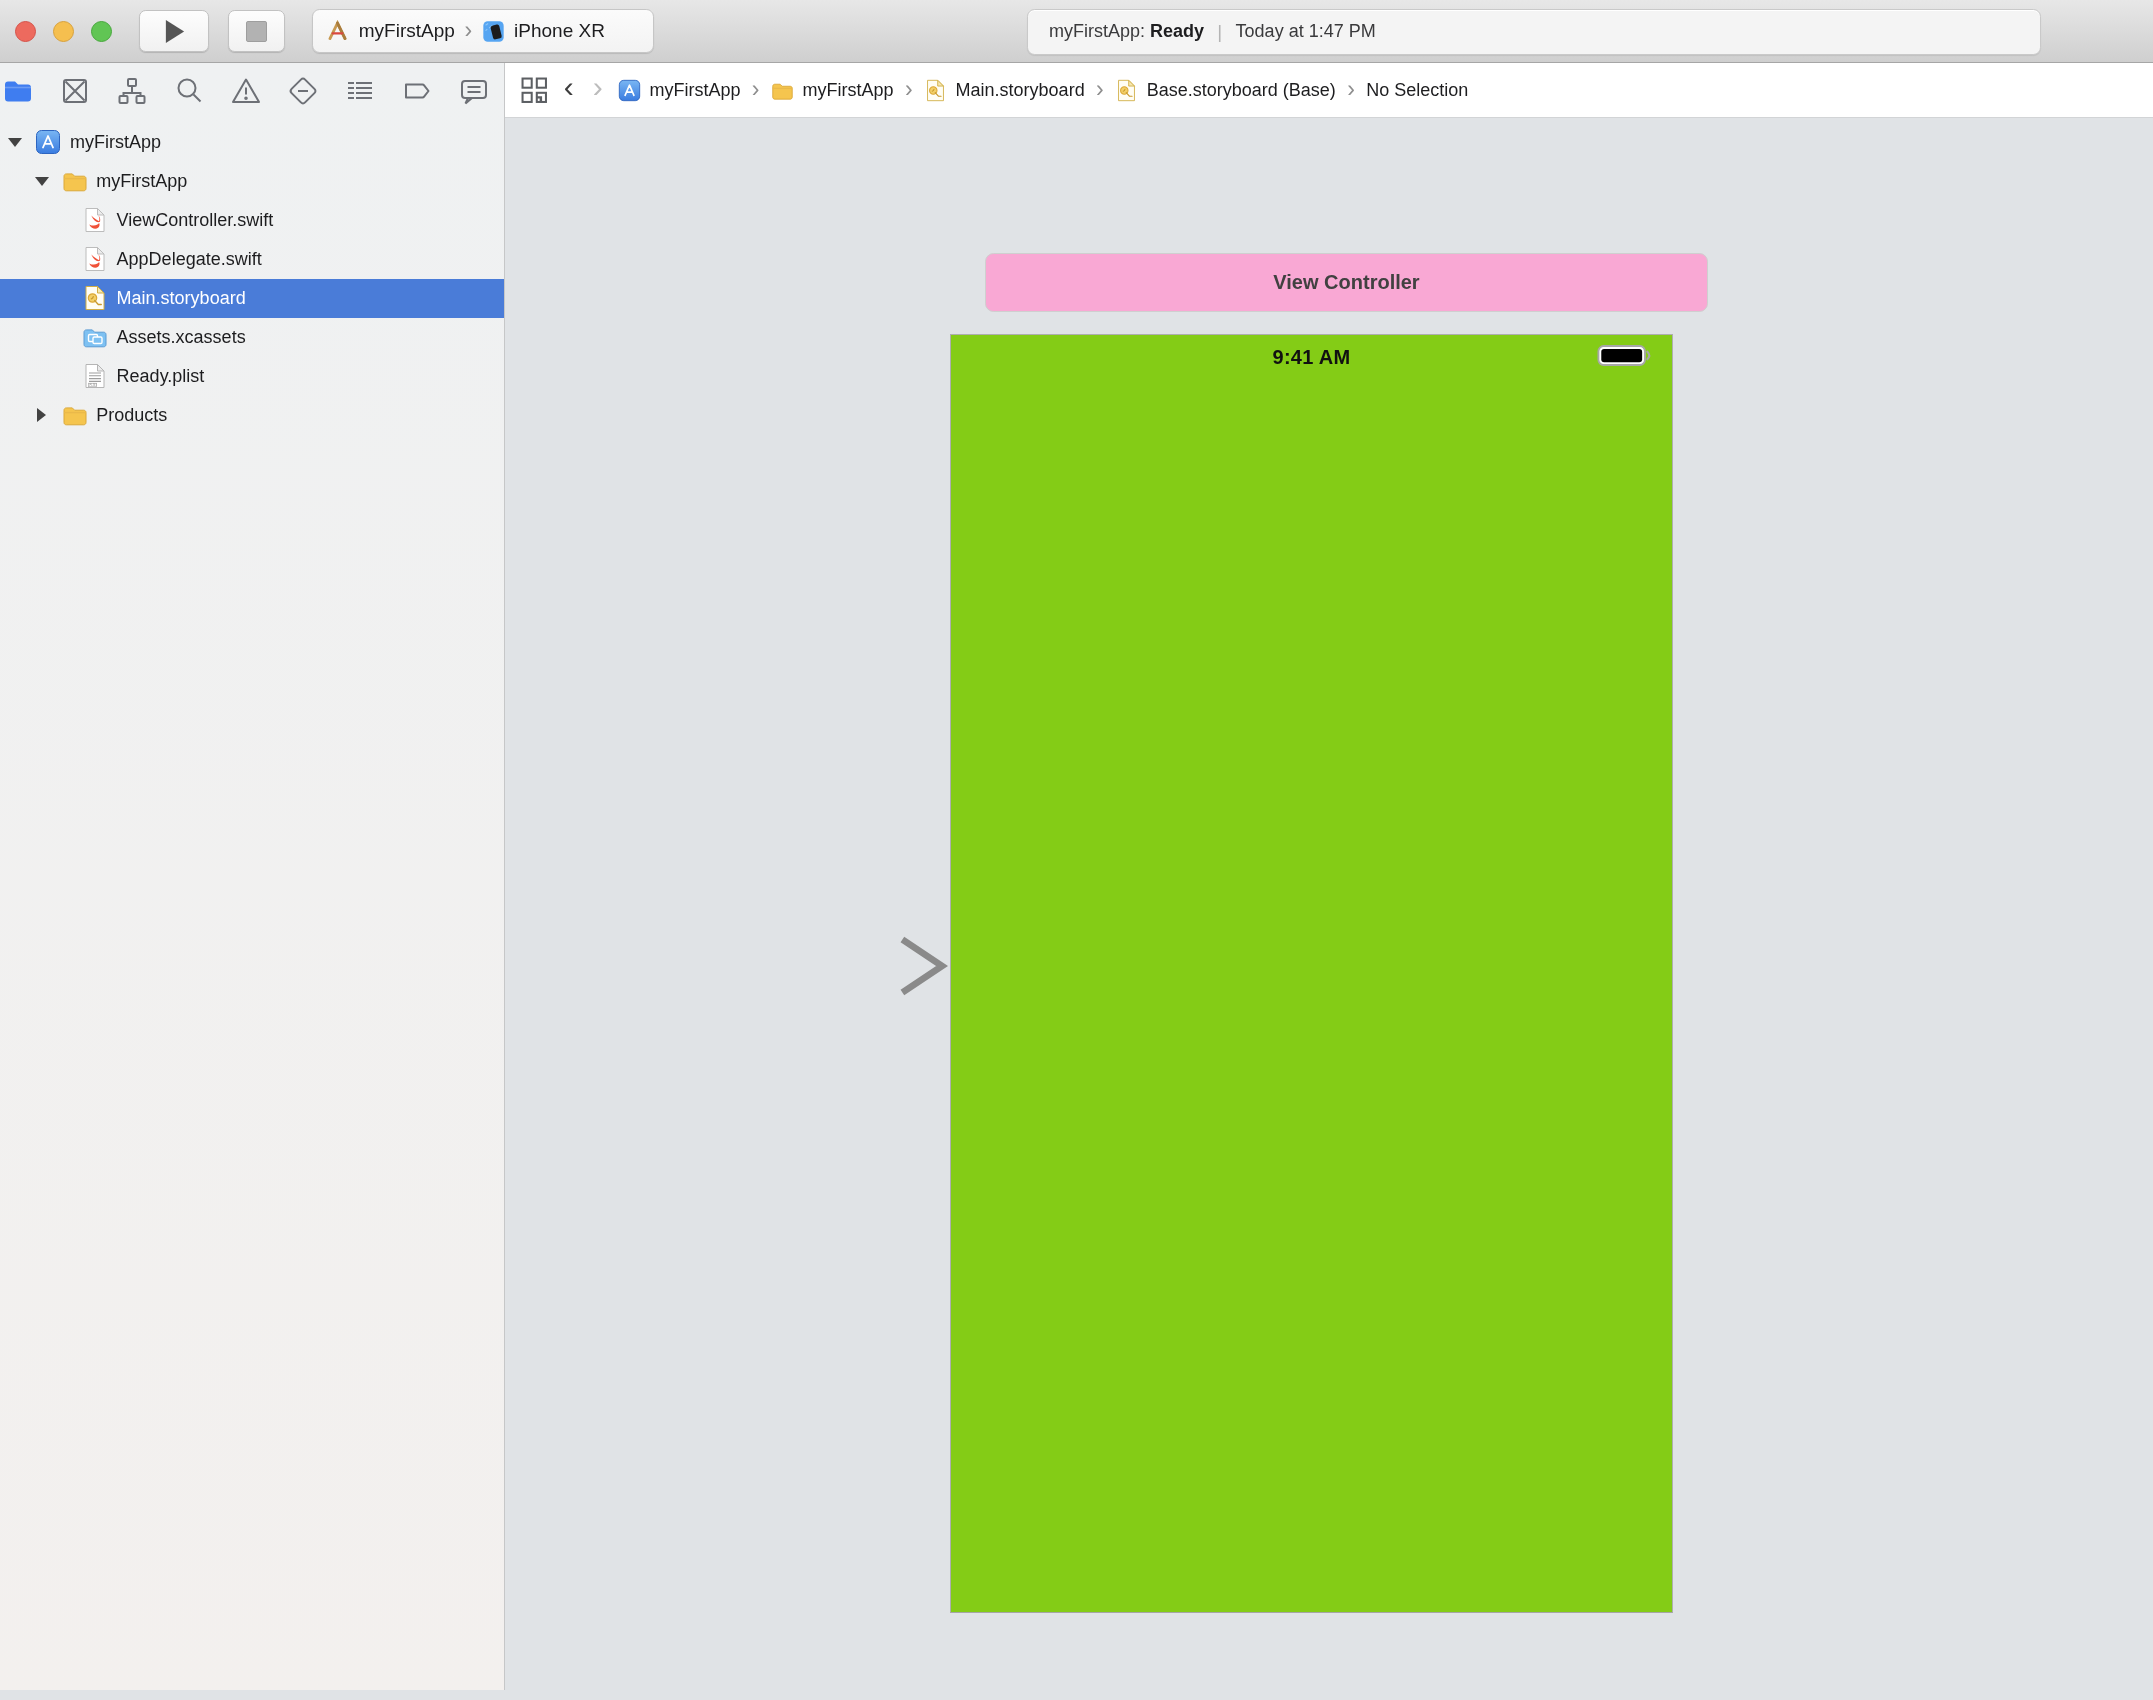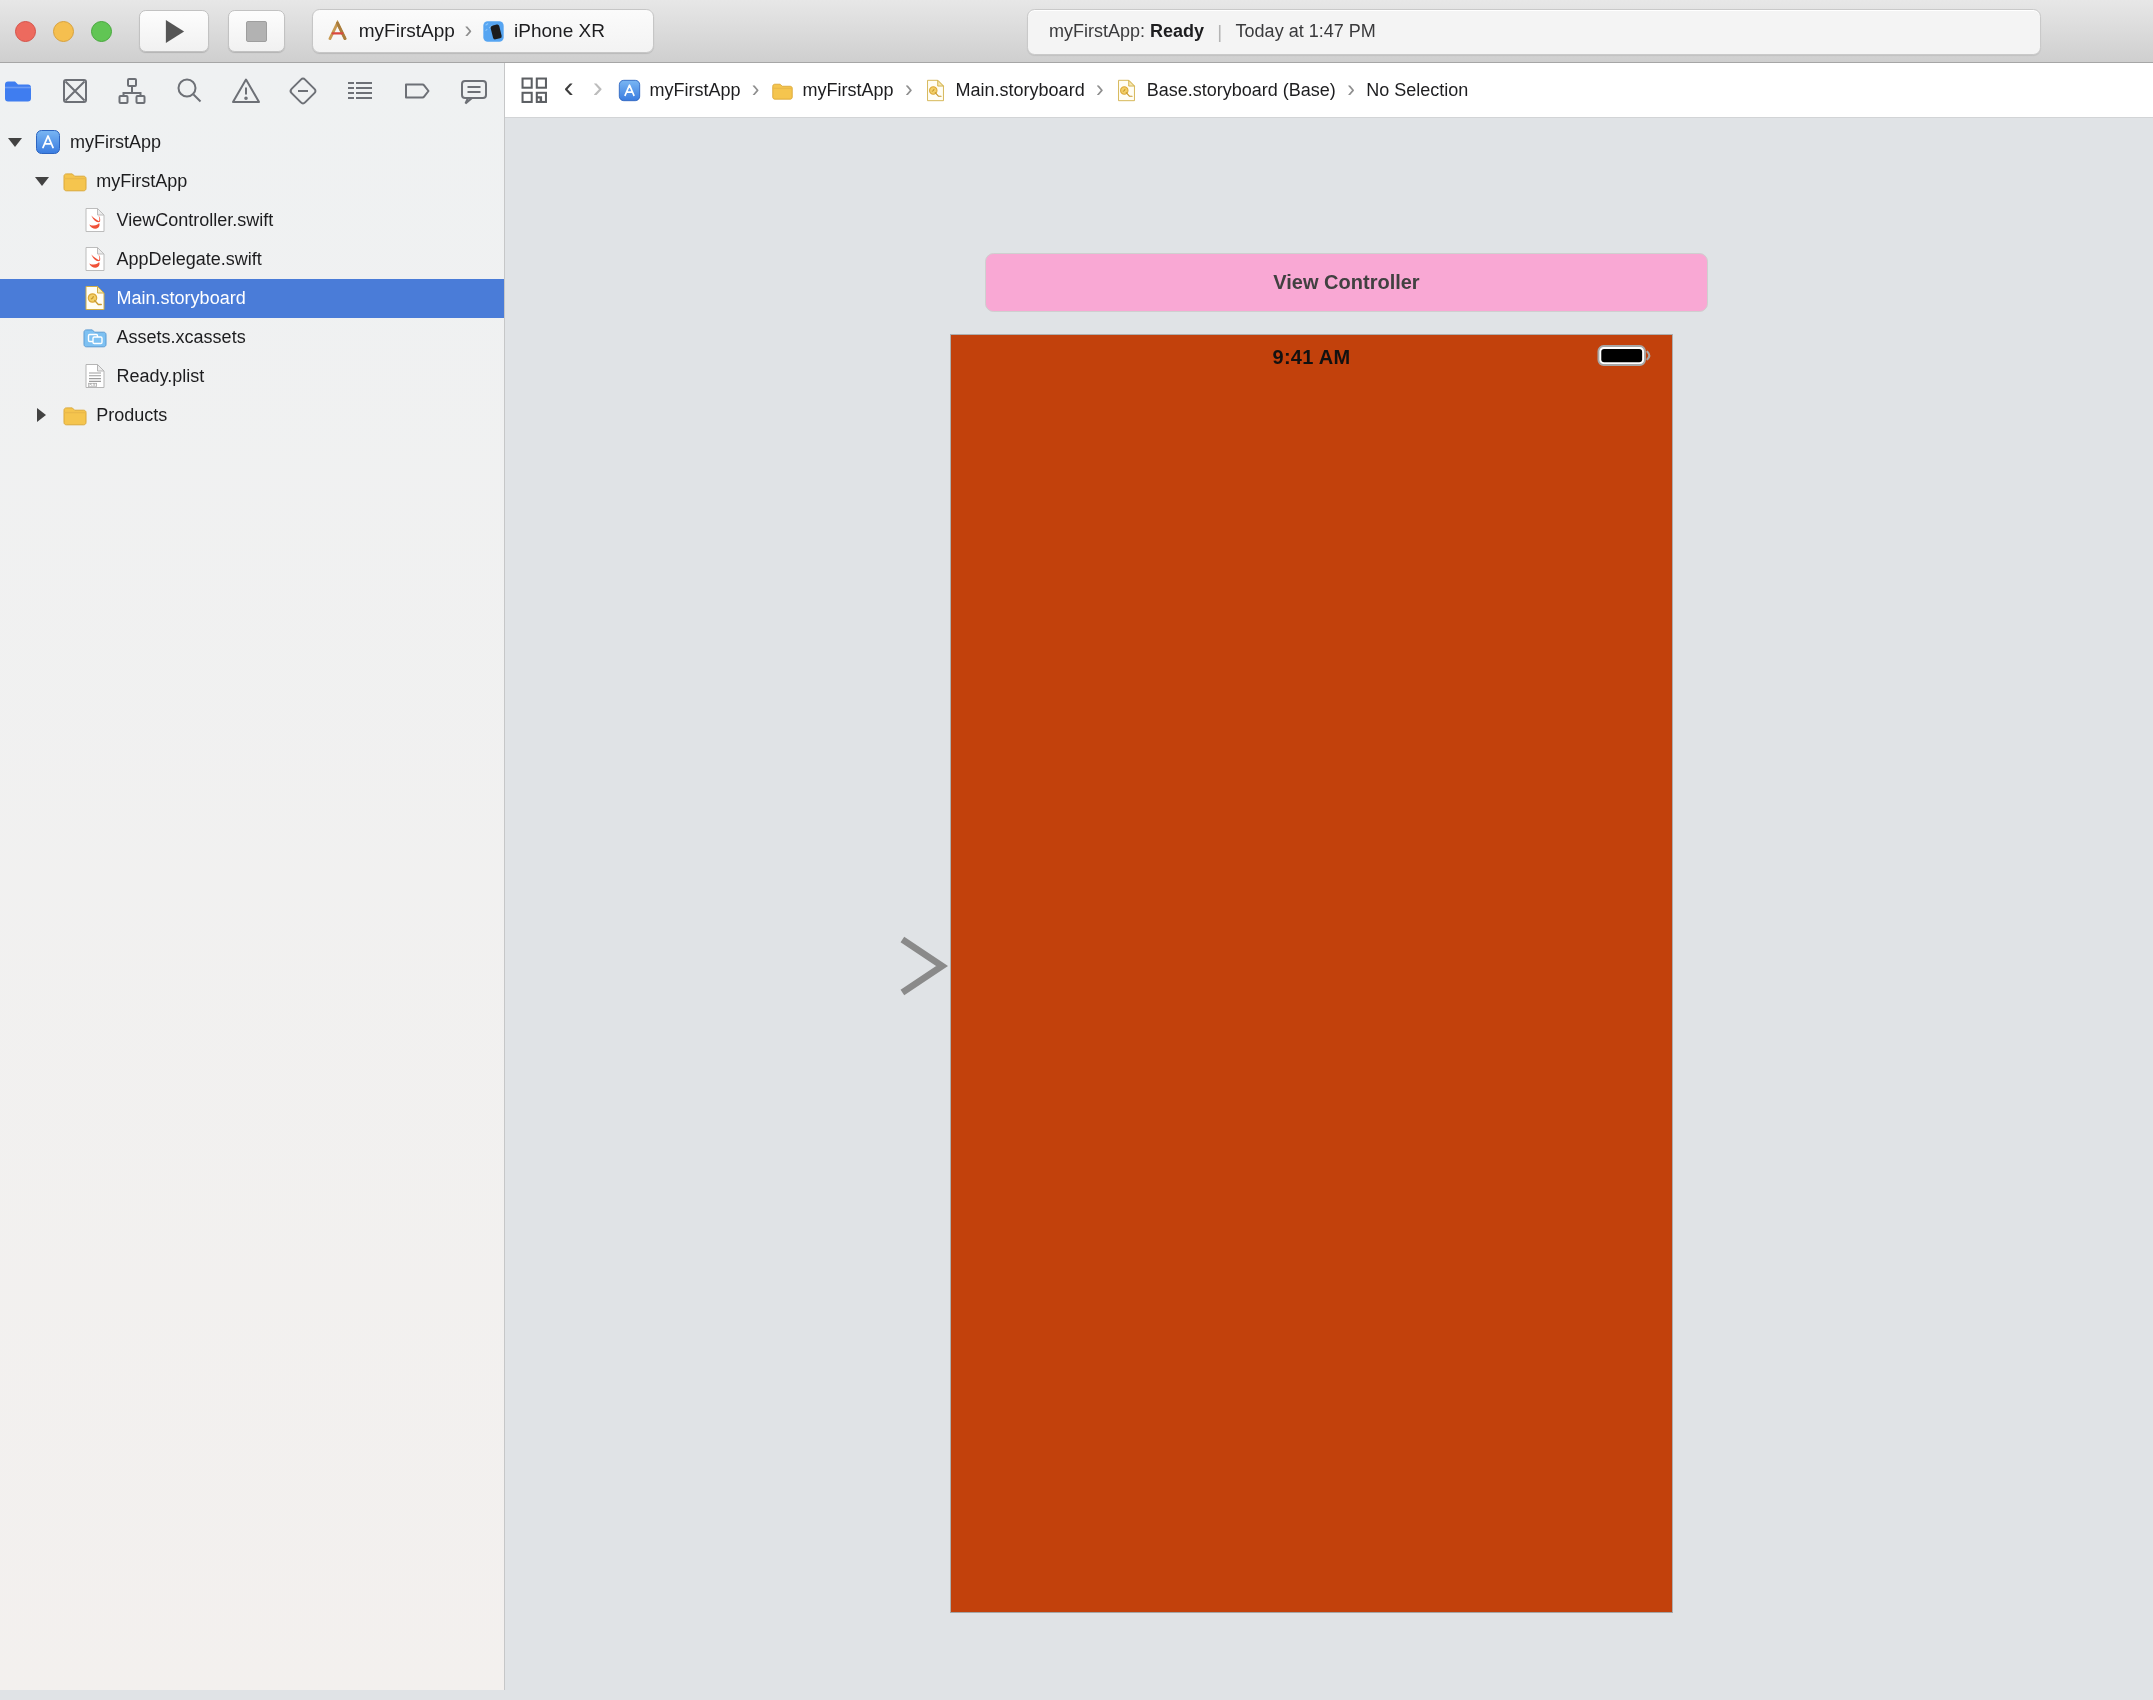--- a/index.html
+++ b/index.html
@@ -93,21 +93,21 @@
 
   .canvas { position:relative; flex:1; }
   .scene-header {
     position:absolute; left:445px; top:135px; width:723px; height:59px;
     background:#f9a8d4; border:1px solid #cfcfcf; border-radius:8.6px;
     display:flex; align-items:center; justify-content:center;
     font-weight:bold; font-size:20px; color:#414141;margin-left:35px;
   }
   .phone {
     position:absolute; left:445px; top:216px; width:723px; height:1279px;
-    background:#c2410c; border:1px solid #aeaeae; border-bottom:1.9px solid #a5a5a5;
+    background:#84cc16; border:1px solid #aeaeae; border-bottom:1.9px solid #a5a5a5;
   }
   .phone-time {
     position:absolute; top:10.5px; left:0; right:0; text-align:center;
     font-weight:bold; font-size:20px; color:#111; letter-spacing:0.3px;
   }
   .battery { position:absolute; top:8.6px; right:18px; }
   .entry-arrow { position:absolute; left:241px; top:814px; }
 </style>
 </head>
 <body>

